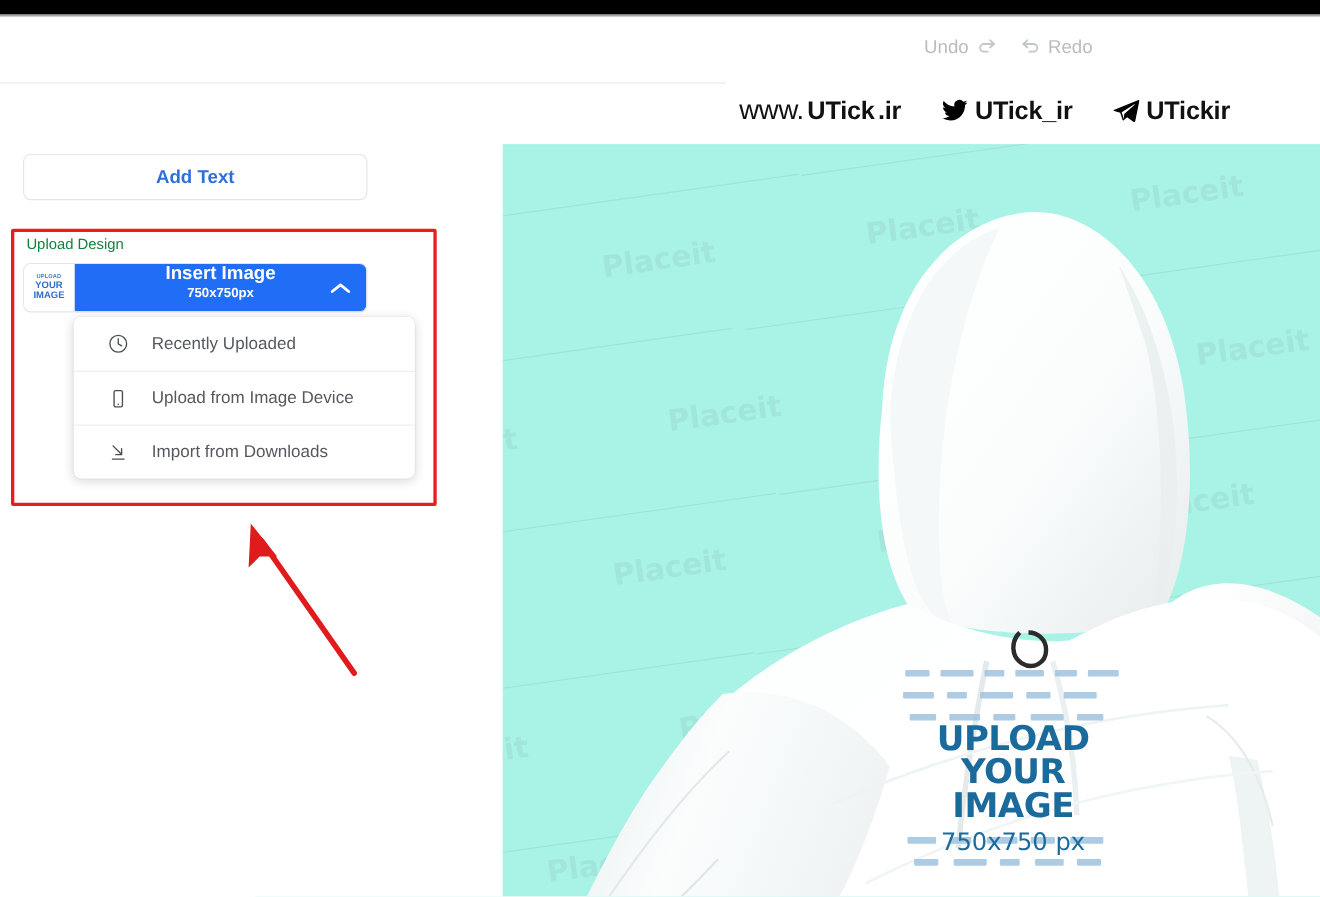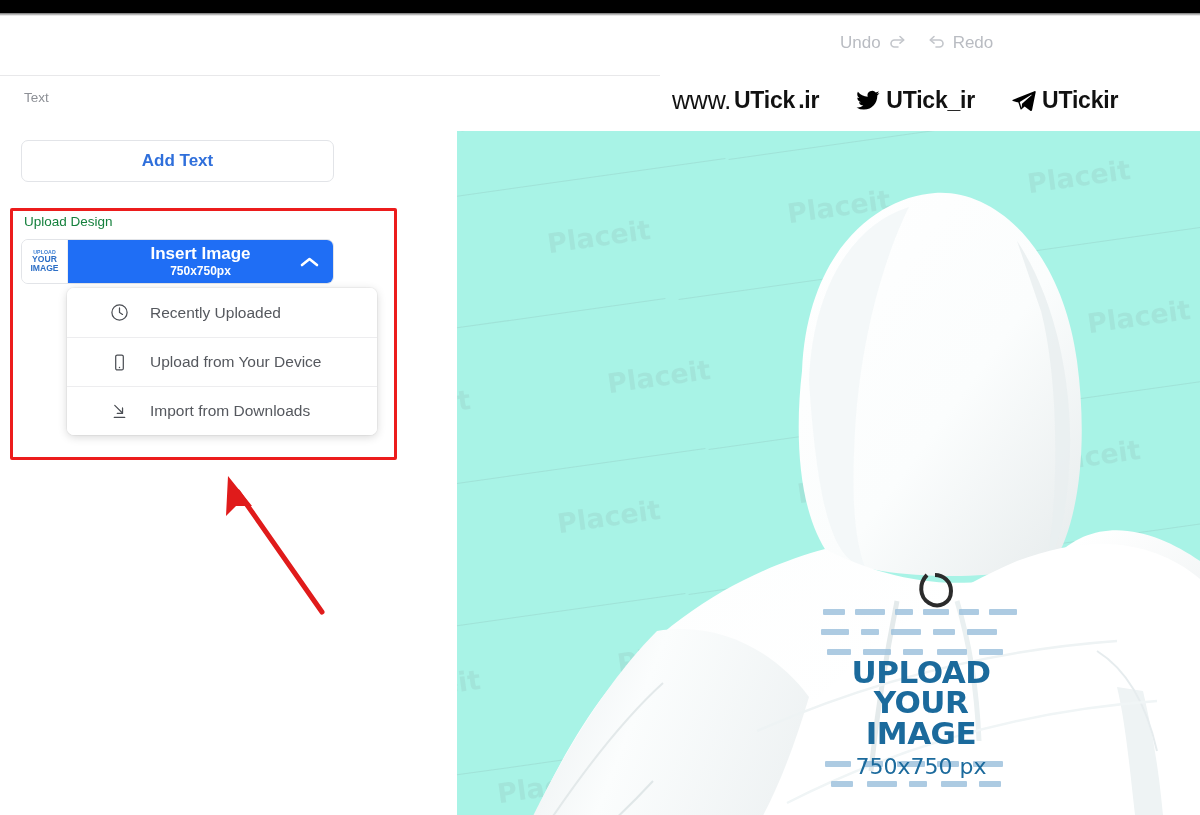--- a/index.html
+++ b/index.html
@@ -94,40 +94,40 @@
     display: flex; flex-direction: column; align-items: center; justify-content: center;
     border-right: 1px solid #eceef1;
     line-height: 1.02;
   }
   .it-l1 { font-size: 5.2px; font-weight: 800; color: #3b7fd4; letter-spacing: .1px; }
   .it-l2 { font-size: 8.6px; font-weight: 800; color: #2d6fc6; }
   .it-l3 { font-size: 8.6px; font-weight: 800; color: #2d6fc6; }
 
   .insert-btn {
     flex: 1; background: #1f6ef5; color: #fff;
-    display: flex; align-items: center; justify-content: center;
+    display: flex; align-items: center; justify-content: flex-start;
     position: relative; cursor: pointer;
     flex-direction: column; line-height: 1.1;
   }
   .insert-title { font-size: 17px; font-weight: 700; }
   .insert-sub { font-size: 12px; font-weight: 700; margin-top: 1px; }
   .insert-chev { position: absolute; right: 14px; top: 50%; transform: translateY(-50%); }
 
   
   .dropdown {
     position: absolute; left: 67px; top: 288px;
     width: 310px;
     background: #fff;
     border-radius: 7px;
     box-shadow: 0 2px 10px rgba(0,0,0,.16), 0 0 0 1px rgba(0,0,0,.035);
     overflow: hidden;
   }
   .dd-item {
     height: 49px; display: flex; align-items: center;
-    padding-left: 42px; gap: 21px;
+    padding-left: 30px; gap: 21px;
     color: #55585e; font-size: 15.5px;
     cursor: pointer; background: #fff;
   }
   .dd-item + .dd-item { border-top: 1px solid #ededef; }
   .dd-ico { width: 20px; display: flex; align-items: center; justify-content: center; flex: none; }
 
   
   .arrow { position: absolute; left: 0; top: 0; pointer-events: none; }
 
   
@@ -205,21 +205,20 @@
     </div>
     <div class="brand-item">
       <svg class="brand-ico" width="30" height="25" viewBox="0 0 24 24">
         <path fill="#000" d="M22 3 1.5 11.3c-.9.4-.9.9-.1 1.1l5.2 1.6 2 6.1c.2.7.5.9 1.1.3l2.9-2.6 5.4 4c1 .5 1.6.2 1.8-.9L23.2 4.1c.2-1-.4-1.5-1.2-1.1zM7.9 13.5 18.6 6.7c.5-.3 1-.1.6.2l-9.1 8.2-.4 4.2z"></path>
       </svg>
       <span class="brand-strong">UTickir</span>
     </div>
   </div>
 
   <div class="panel">
-    <div class="section-label">Text</div>
     <div class="add-text-btn">Add Text</div>
   </div>
 
   <div class="upload-label">Upload Design</div>
 
   <div class="insert-row">
     <div class="insert-thumb">
       <span class="it-l1">UPLOAD</span>
       <span class="it-l2">YOUR</span>
       <span class="it-l3">IMAGE</span>
@@ -243,21 +242,21 @@
       </span>
       <span>Recently Uploaded</span>
     </div>
     <div class="dd-item">
       <span class="dd-ico">
         <svg width="19" height="19" viewBox="0 0 20 20">
           <rect x="6" y="2.2" width="8" height="15.6" rx="1.6" fill="none" stroke="#4a4d53" stroke-width="1.3"></rect>
           <circle cx="10" cy="15.3" r=".75" fill="#4a4d53"></circle>
         </svg>
       </span>
-      <span>Upload from Your Device</span>
+      <span>Upload from Image Device</span>
     </div>
     <div class="dd-item">
       <span class="dd-ico">
         <svg width="19" height="19" viewBox="0 0 20 20">
           <path d="M5 3.5 12.8 11.3" fill="none" stroke="#4a4d53" stroke-width="1.3" stroke-linecap="round"></path>
           <path d="M13.2 6.3v5.6H7.6" fill="none" stroke="#4a4d53" stroke-width="1.3" stroke-linecap="round" stroke-linejoin="round"></path>
           <path d="M4.5 16.2h11" fill="none" stroke="#4a4d53" stroke-width="1.3" stroke-linecap="round"></path>
         </svg>
       </span>
       <span>Import from Downloads</span>

